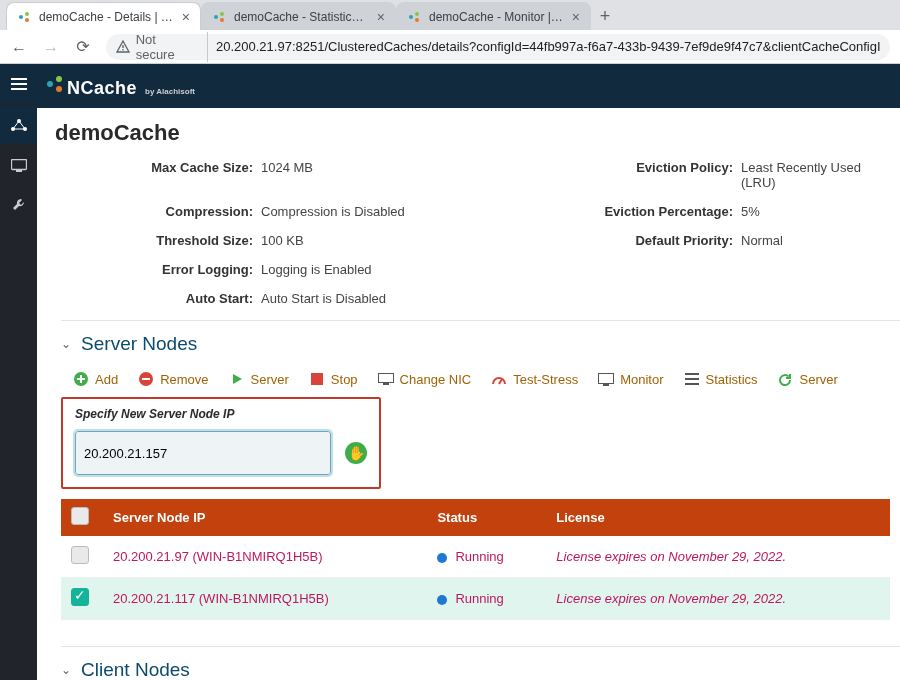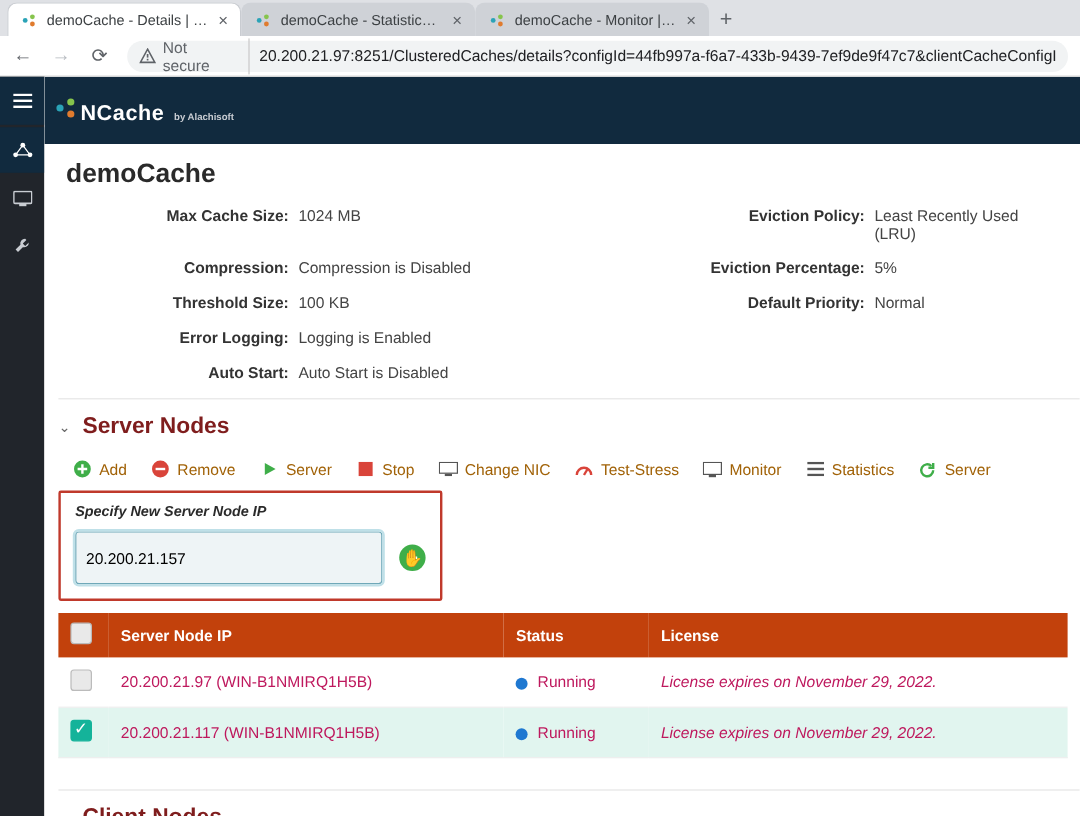--- a/index.html
+++ b/index.html
@@ -21,35 +21,35 @@
   .secure-chip { display:flex; align-items:center; gap:6px; padding-right:10px; border-right:1px solid #c9c9c9; }
 
   
   .app { display:flex; height: calc(680px - 64px); }
   .siderail { width: 37px; background:#21252b; display:flex; flex-direction:column; align-items:center; gap:2px; }
   .rail-btn { width:37px; height:38px; display:flex; align-items:center; justify-content:center; color:#c9cdd3; cursor:pointer; }
   .rail-btn.brand { background:#112a3e; height:40px; }
   .rail-btn.active { background:#112a3e; }
 
   .appmain { flex:1; display:flex; flex-direction:column; background:#fff; overflow:hidden; }
-  .brandbar { height:56px; background:#112a3e; display:flex; align-items:center; padding-left:8px; }
+  .brandbar { height:44px; background:#112a3e; display:flex; align-items:center; padding-left:8px; }
   .brandlogo { color:#fff; font-weight:600; letter-spacing:0.5px; font-size:18px; display:flex; align-items:baseline; gap:0; }
   .brandlogo .sub { font-size:8px; color:#c9cdd3; margin-left:8px; letter-spacing:0; }
 
   .page-title { padding: 12px 18px 8px 18px; font-size:22px; font-weight:600; color:#2a2a2a; }
 
-  .content { flex:1; overflow-y:auto; padding: 0 0 0 12px; }
+  .content { flex:1; overflow-y:auto; padding: 0 0 0 24px; }
 
   .props { display:grid; grid-template-columns: 200px 260px 220px 150px; row-gap: 14px; padding: 6px 0 14px 0; font-size:13px; }
   .props .plabel { text-align:right; font-weight:700; color:#333; padding-right:8px; }
   .props .pval { color:#444; }
 
   .section-head { display:flex; align-items:center; gap:10px; padding: 12px 0 6px 0; border-top:1px solid #e5e5e5; }
   .section-head .chev { color:#666; cursor:pointer; font-size:12px; }
-  .section-head .stitle { font-size:19px; font-weight:700; color:#7f1d1d; }
+  .section-head .stitle { font-size:19px; font-weight:400; color:#0c4a6e; }
 
   .toolbar { display:flex; align-items:center; gap:20px; padding: 10px 0 10px 12px; flex-wrap:wrap; }
   .tb { display:flex; align-items:center; gap:6px; font-size:13px; color:#a16207; cursor:pointer; }
   .ic { width:16px; height:16px; display:flex; align-items:center; justify-content:center; }
 
   .addbox { border:2px solid #c0392b; border-radius:2px; width:320px; margin-left:0; padding:8px 12px 12px 12px; }
   .addbox .addlabel { font-size:12px; font-style:italic; font-weight:600; color:#2a2a2a; margin-bottom:10px; }
   .addrow { display:flex; align-items:center; gap:14px; }
   .addrow input { flex:1; height:44px; border:1px solid #6fa8b8; border-radius:3px; padding:0 8px; font-size:13px; background:#eef4f6; outline: 2px solid #bfe0e8; }
   .addrow .addgo { width:22px; height:22px; border-radius:11px; background:#3fae49; display:flex; align-items:center; justify-content:center; color:#fff; cursor:pointer; position:relative; }

